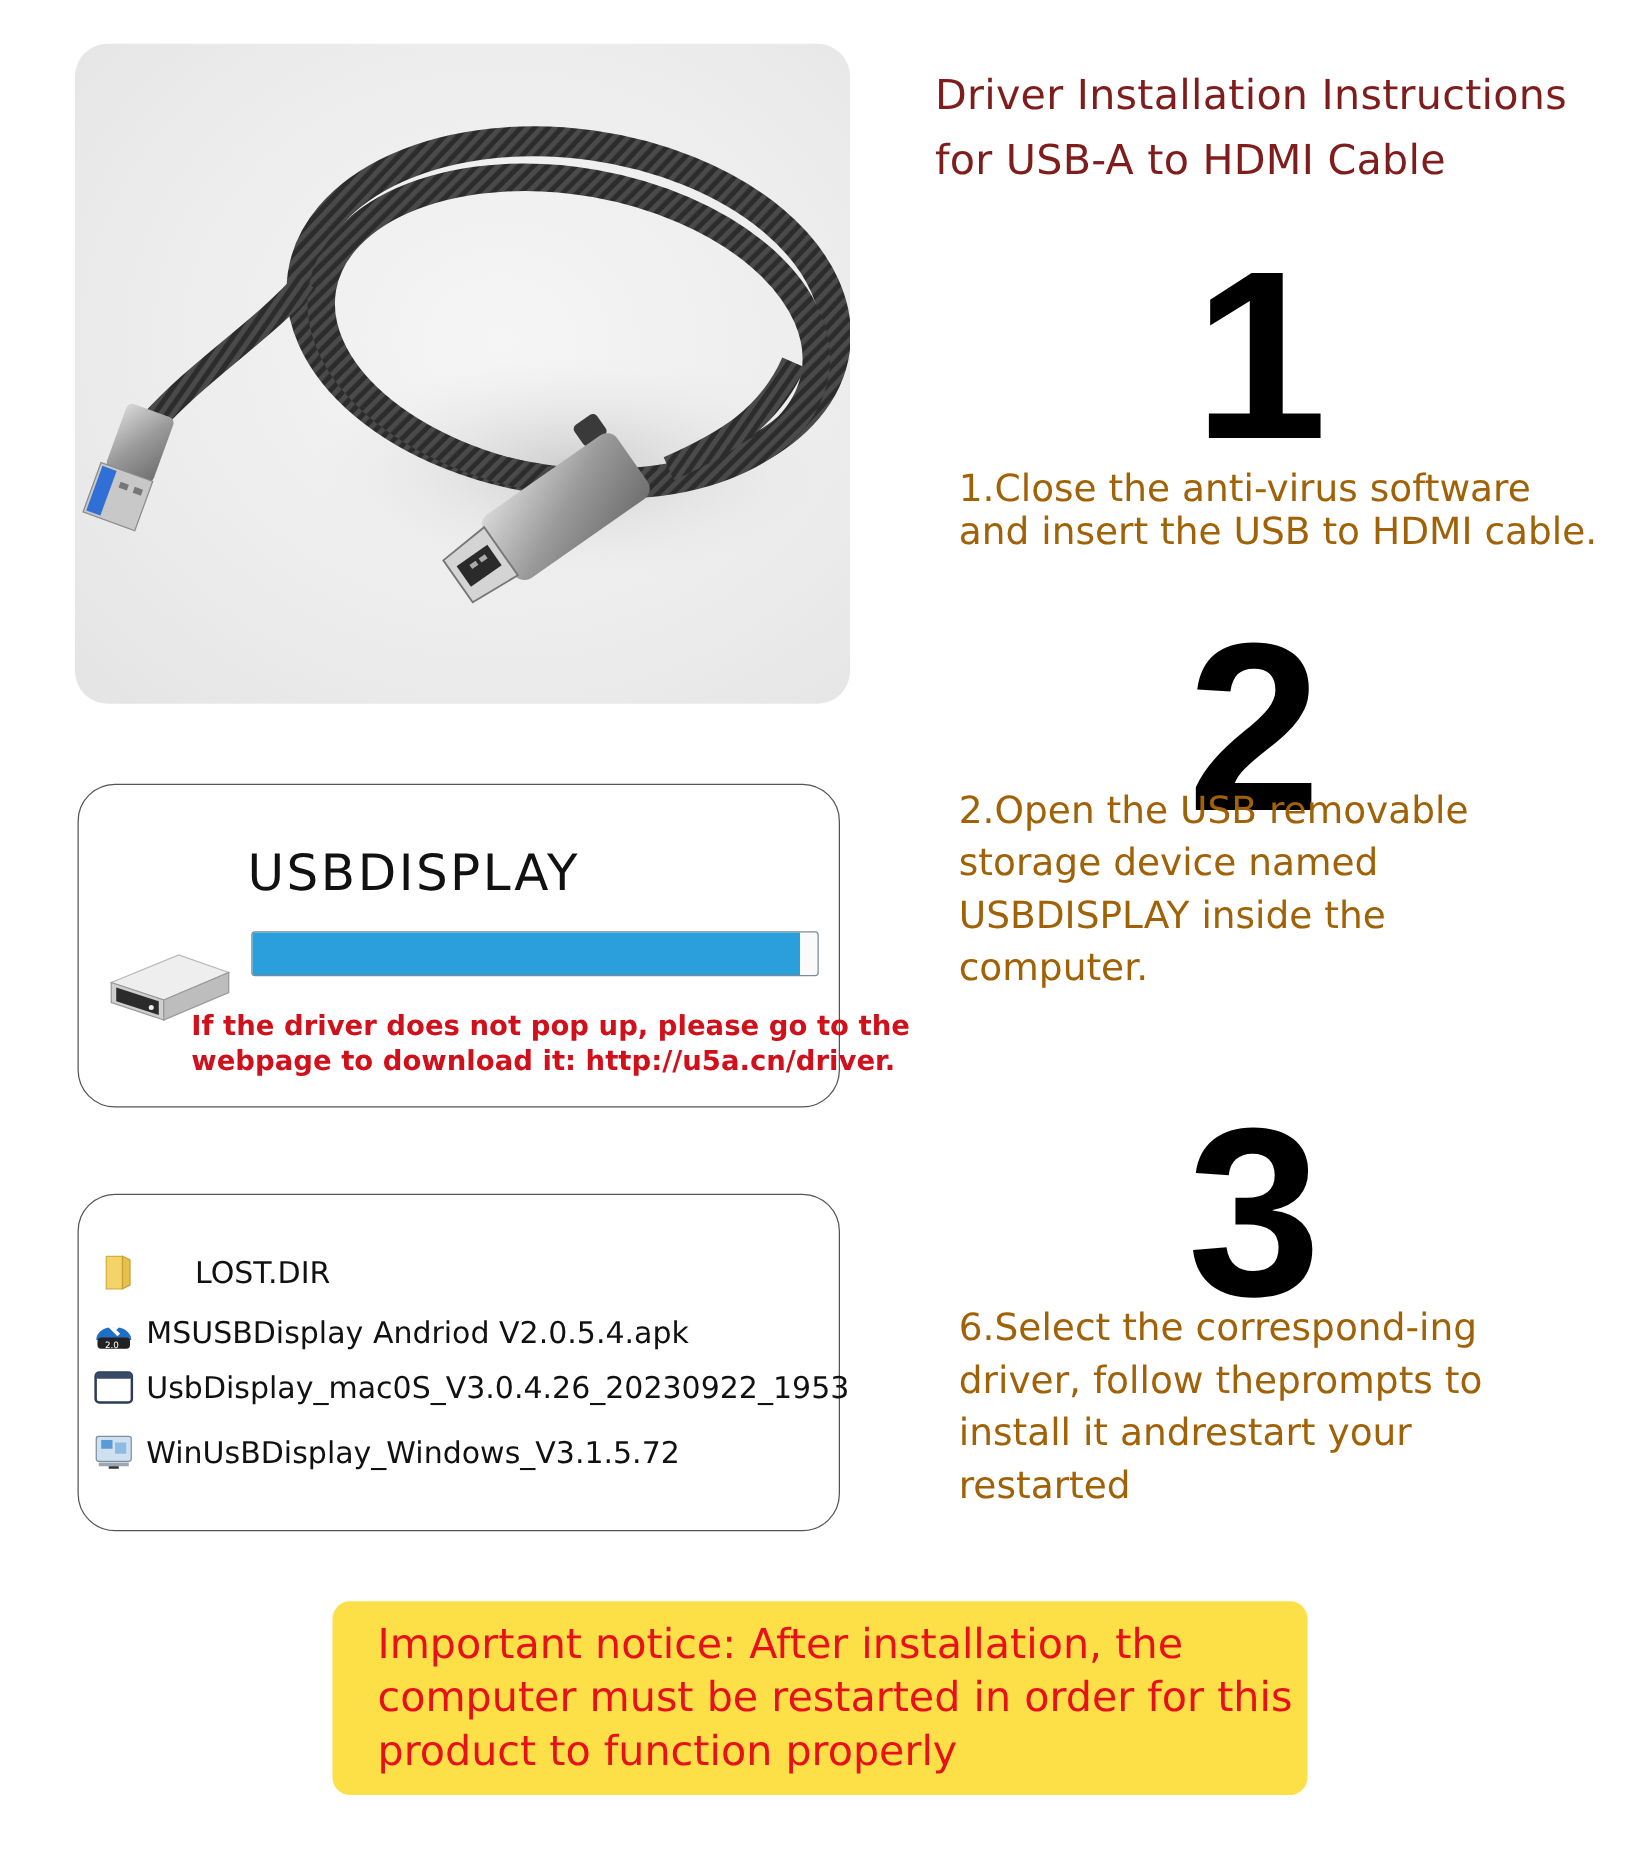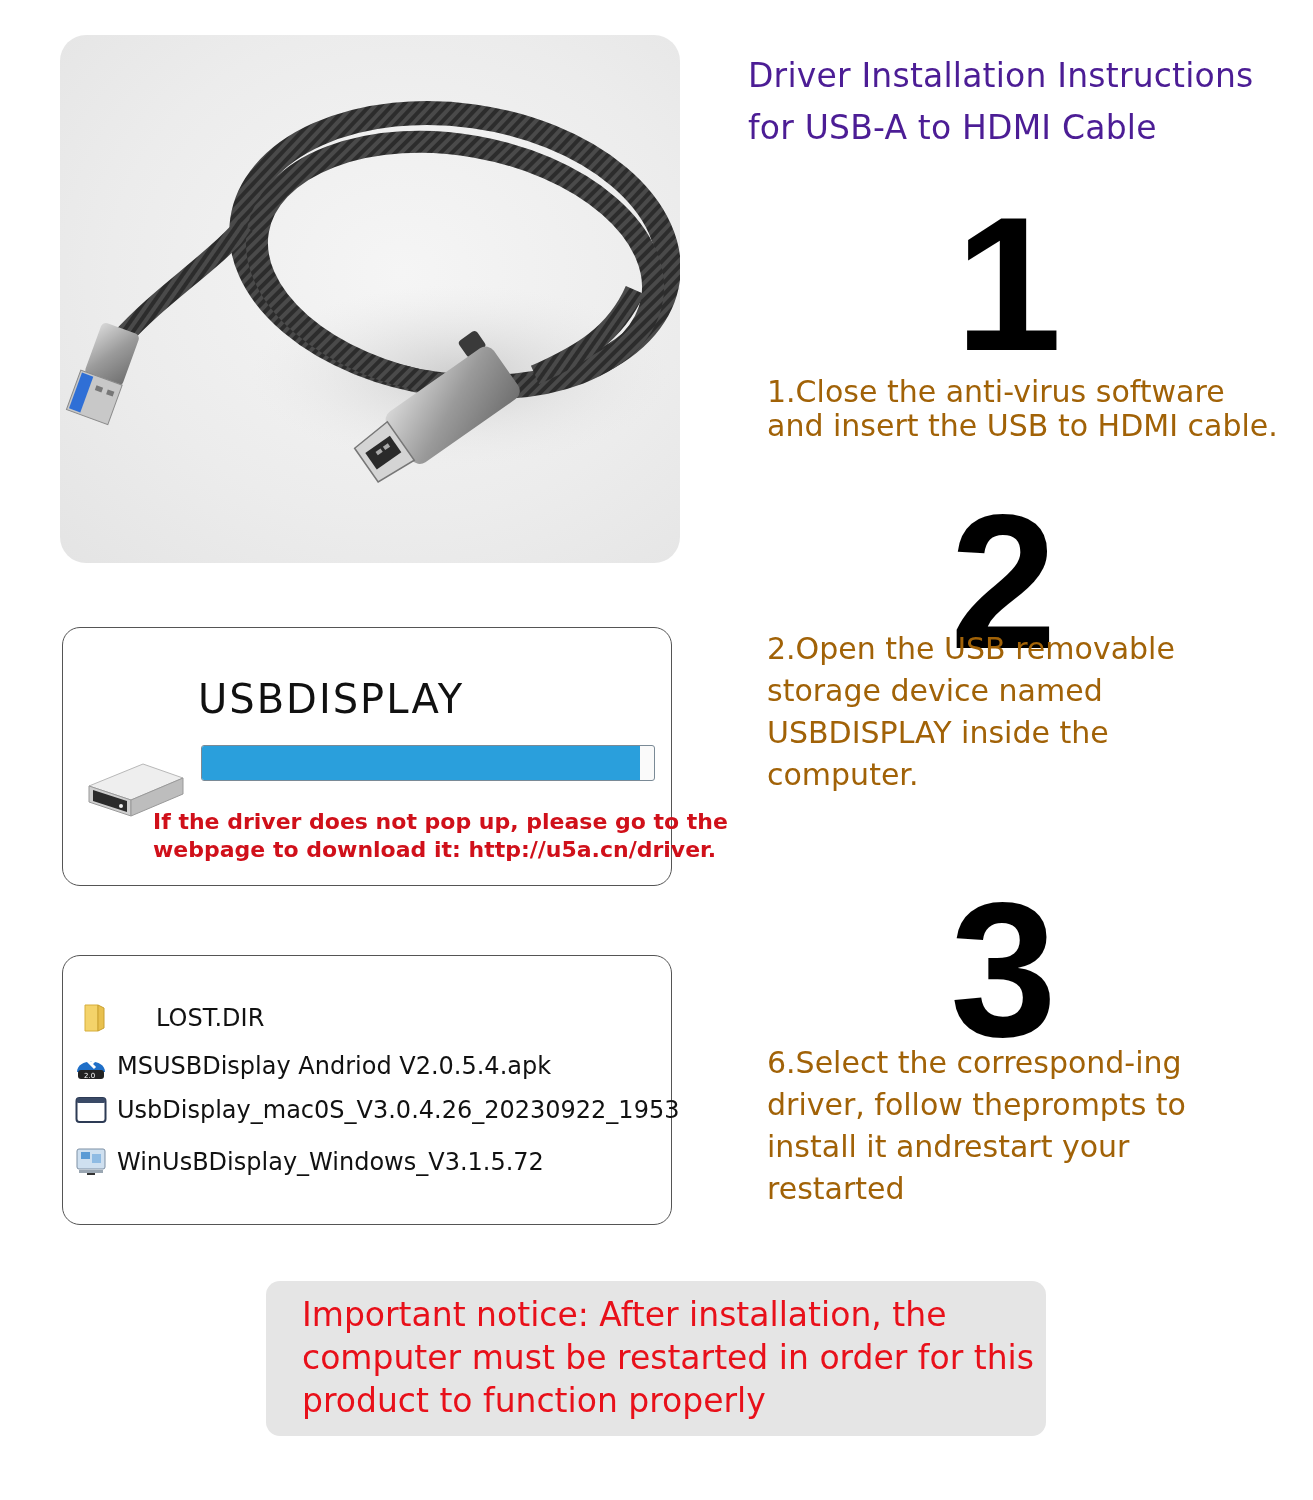--- a/index.html
+++ b/index.html
@@ -7,60 +7,60 @@
          font-family: "DejaVu Sans", "Liberation Sans", sans-serif; color: #111; }
 
   
   .photo { position: absolute; left: 60px; top: 35px; width: 620px; height: 528px;
            border-radius: 26px; background: radial-gradient(ellipse at 55% 45%, #f5f5f5 0%, #ececec 60%, #e4e4e4 100%);
            overflow: hidden; }
   .photo svg { position: absolute; left: 0; top: 0; }
 
   
   .title { position: absolute; left: 748px; top: 50px; width: 540px;
-           color: #4c1d95; font-size: 33px; line-height: 52px; letter-spacing: 0.2px; }
+           color: #7f1d1d; font-size: 33px; line-height: 52px; letter-spacing: 0.2px; }
   .title div { white-space: nowrap; }
 
   
   .bignum { position: absolute; font-family: "Liberation Sans", sans-serif; font-weight: bold;
             color: #000; font-size: 192px; line-height: 1; }
   .num1 { left: 955px; top: 188px; }
   .num2 { left: 950px; top: 486px; }
   .num3 { left: 950px; top: 874px; }
 
   
   .step { position: absolute; left: 767px; color: #a16207; font-size: 30px; line-height: 42px; }
   .step1 { top: 375px; line-height: 34px; }
   .step2 { top: 628px; }
   .step3 { top: 1042px; }
   .step div { white-space: nowrap; }
 
   
-  .card { position: absolute; left: 62px; width: 610px; border: 1.5px solid #555; border-radius: 18px;
+  .card { position: absolute; left: 62px; width: 610px; border: 1.5px solid #555; border-radius: 30px;
           background: #fff; box-sizing: border-box; }
   .card-usb { top: 627px; height: 259px; }
   .usb-title { position: absolute; left: 135px; top: 48px; font-size: 40px; letter-spacing: 2px;
                color: #111; font-family: "DejaVu Sans", sans-serif; }
   .progress { position: absolute; left: 138px; top: 117px; width: 454px; height: 36px;
               border: 1.5px solid #7a8a96; border-radius: 3px; background: #fafafa; box-sizing: border-box; }
   .progress-fill { position: absolute; left: 0; top: 0; bottom: 0; background: #2a9fdc; border-radius: 2px 0 0 2px; }
   .drive { position: absolute; left: 20px; top: 132px; }
   .usb-note { position: absolute; left: 90px; top: 180px; width: 510px; text-align: right;
               color: #d0101a; font-size: 22px; line-height: 28px; font-weight: bold; }
   .usb-note div { white-space: nowrap; }
 
   
   .card-files { top: 955px; height: 270px; }
   .file-row { position: absolute; left: 12px; display: flex; align-items: center; gap: 10px;
               font-size: 24px; color: #111; white-space: nowrap; }
   .file-row .ico { width: 32px; height: 32px; display: inline-flex; align-items: center; justify-content: center; }
 
   
   .notice { position: absolute; left: 266px; top: 1281px; width: 780px; height: 155px;
-            background: #e5e5e5; border-radius: 14px; }
+            background: #fde047; border-radius: 14px; }
   .notice-text { position: absolute; left: 36px; top: 12px; color: #e8101a; font-size: 33px; line-height: 43px; }
   .notice-text div { white-space: nowrap; }
 </style>
 </head>
 <body>
 
 <div class="photo">
   <svg width="620" height="528" viewBox="0 0 620 528">
     <defs>
       <pattern id="braid" width="8" height="8" patternUnits="userSpaceOnUse" patternTransform="rotate(35)">

